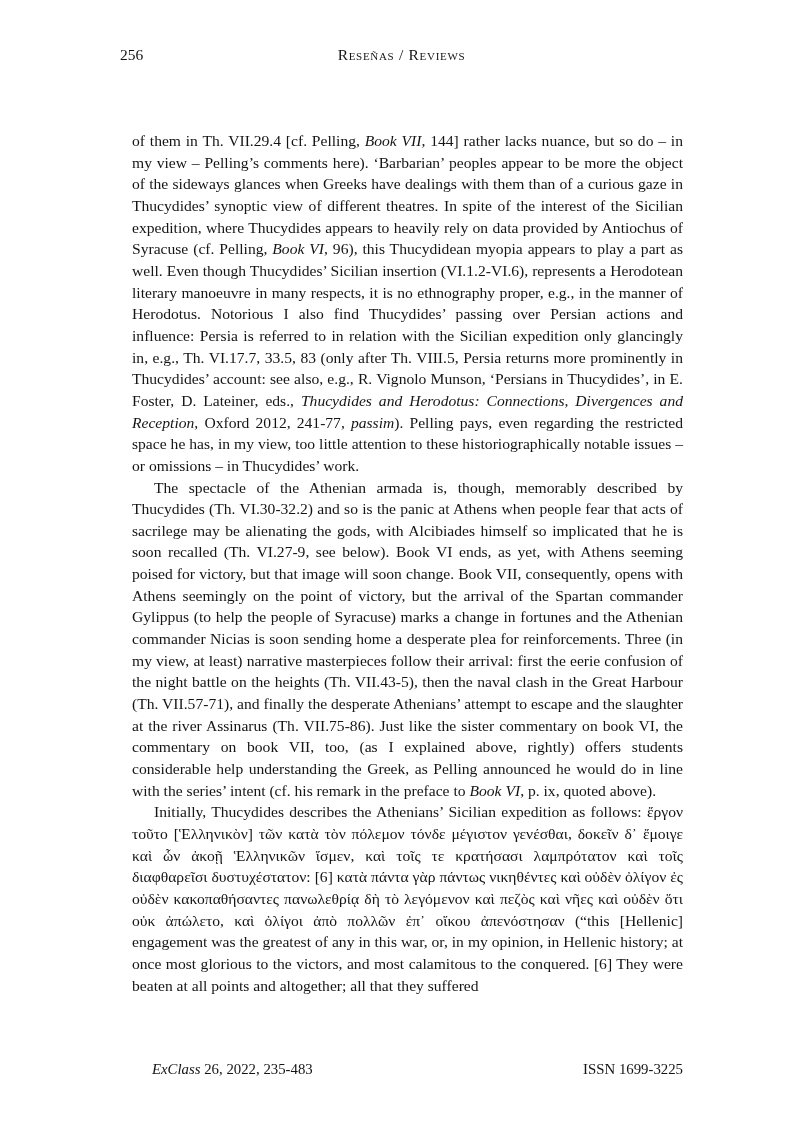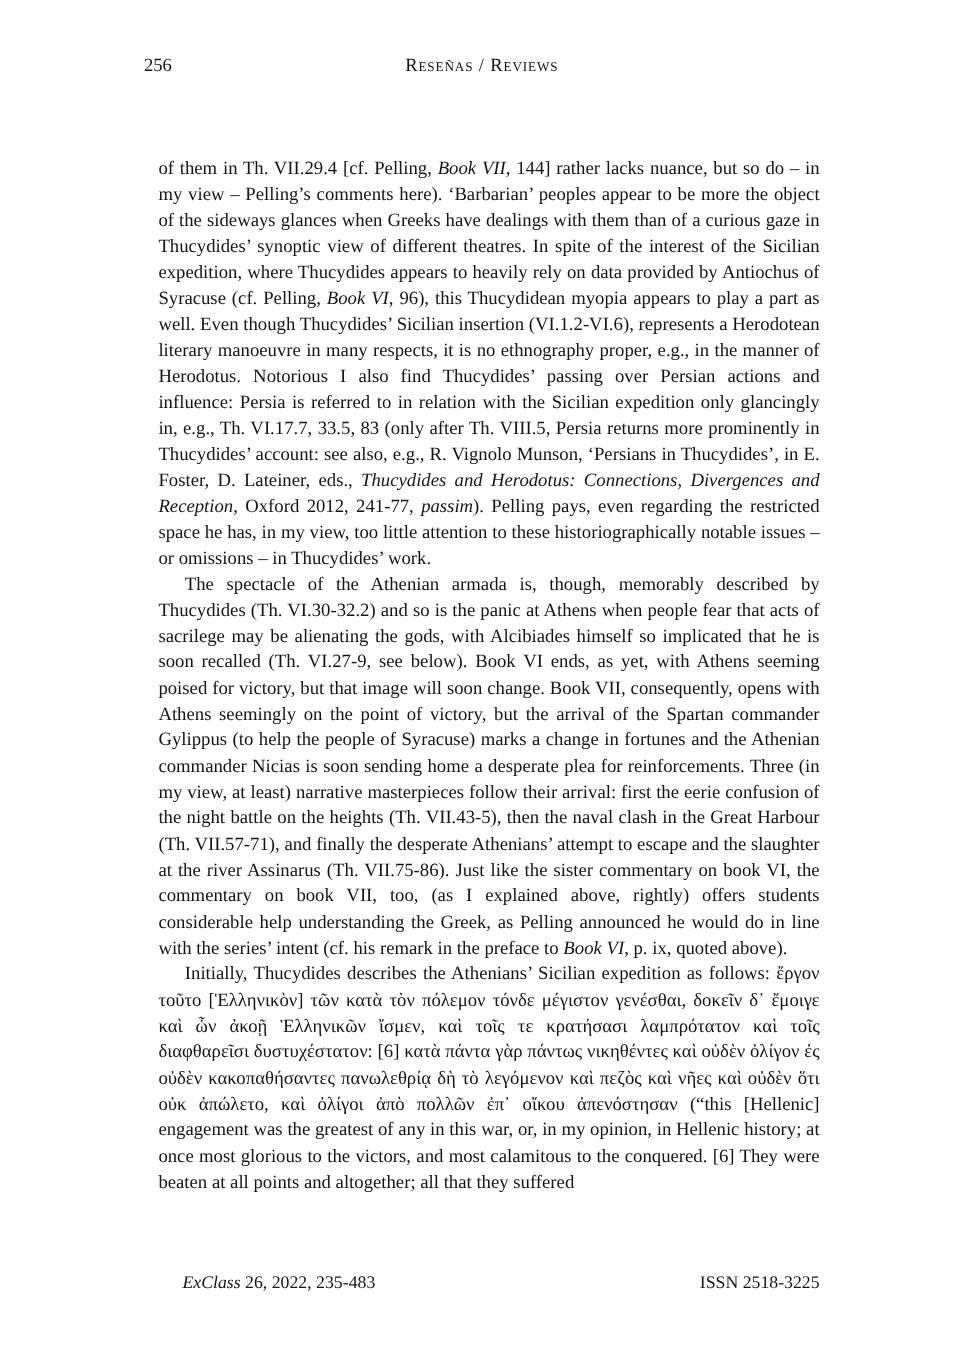--- a/index.html
+++ b/index.html
@@ -76,16 +76,16 @@
   </header>
 
   <main class="body-text">
       <p class="para"><span>of them in Th. VII.29.4 [cf. Pelling, </span><span class="italic">Book VII</span><span>, 144] rather lacks nuance, but so do – in my view – Pelling’s comments here). ‘Barbarian’ peoples appear to be more the object of the sideways glances when Greeks have dealings with them than of a curious gaze in Thucydides’ synoptic view of different theatres. In spite of the interest of the Sicilian expedition, where Thucydides appears to heavily rely on data provided by Antiochus of Syracuse (cf. Pelling, </span><span class="italic">Book VI</span><span>, 96), this Thucydidean myopia appears to play a part as well. Even though Thucydides’ Sicilian insertion (VI.1.2-VI.6), represents a Herodotean literary manoeuvre in many respects, it is no ethnography proper, e.g., in the manner of Herodotus. Notorious I also find Thucydides’ passing over Persian actions and influence: Persia is referred to in relation with the Sicilian expedition only glancingly in, e.g., Th. VI.17.7, 33.5, 83 (only after Th. VIII.5, Persia returns more prominently in Thucydides’ account: see also, e.g., R. Vignolo Munson, ‘Persians in Thucydides’, in E. Foster, D. Lateiner, eds., </span><span class="italic">Thucydides and Herodotus: Connections, Divergences and Reception</span><span>, Oxford 2012, 241-77, </span><span class="italic">passim</span><span>). Pelling pays, even regarding the restricted space he has, in my view, too little attention to these historiographically notable issues – or omissions – in Thucydides’ work.</span></p>
       <p class="para indent"><span>The spectacle of the Athenian armada is, though, memorably described by Thucydides (Th. VI.30-32.2) and so is the panic at Athens when people fear that acts of sacrilege may be alienating the gods, with Alcibiades himself so implicated that he is soon recalled (Th. VI.27-9, see below). Book VI ends, as yet, with Athens seeming poised for victory, but that image will soon change. Book VII, consequently, opens with Athens seemingly on the point of victory, but the arrival of the Spartan commander Gylippus (to help the people of Syracuse) marks a change in fortunes and the Athenian commander Nicias is soon sending home a desperate plea for reinforcements. Three (in my view, at least) narrative masterpieces follow their arrival: first the eerie confusion of the night battle on the heights (Th. VII.43-5), then the naval clash in the Great Harbour (Th. VII.57-71), and finally the desperate Athenians’ attempt to escape and the slaughter at the river Assinarus (Th. VII.75-86). Just like the sister commentary on book VI, the commentary on book VII, too, (as I explained above, rightly) offers students considerable help understanding the Greek, as Pelling announced he would do in line with the series’ intent (cf. his remark in the preface to </span><span class="italic">Book VI</span><span>, p. ix, quoted above).</span></p>
       <p class="para indent"><span>Initially, Thucydides describes the Athenians’ Sicilian expedition as follows: ἔργον τοῦτο [Ἑλληνικὸν] τῶν κατὰ τὸν πόλεμον τόνδε μέγιστον γενέσθαι, δοκεῖν δ᾽ ἔμοιγε καὶ ὧν ἀκοῇ Ἑλληνικῶν ἴσμεν, καὶ τοῖς τε κρατήσασι λαμπρότατον καὶ τοῖς διαφθαρεῖσι δυστυχέστατον: [6] κατὰ πάντα γὰρ πάντως νικηθέντες καὶ οὐδὲν ὀλίγον ἐς οὐδὲν κακοπαθήσαντες πανωλεθρίᾳ δὴ τὸ λεγόμενον καὶ πεζὸς καὶ νῆες καὶ οὐδὲν ὅτι οὐκ ἀπώλετο, καὶ ὀλίγοι ἀπὸ πολλῶν ἐπ᾽ οἴκου ἀπενόστησαν (“this [Hellenic] engagement was the greatest of any in this war, or, in my opinion, in Hellenic history; at once most glorious to the victors, and most calamitous to the conquered. [6] They were beaten at all points and altogether; all that they suffered</span></p>
     </main>
 
   <footer class="page-footer">
     <span class="footer-left"><span class="italic">ExClass</span><span> 26, 2022, 235-483</span></span>
-    <span class="footer-right">ISSN 2518-3225</span>
+    <span class="footer-right">ISSN 1699-3225</span>
   </footer>
 
 </div>
 
 </body></html>

